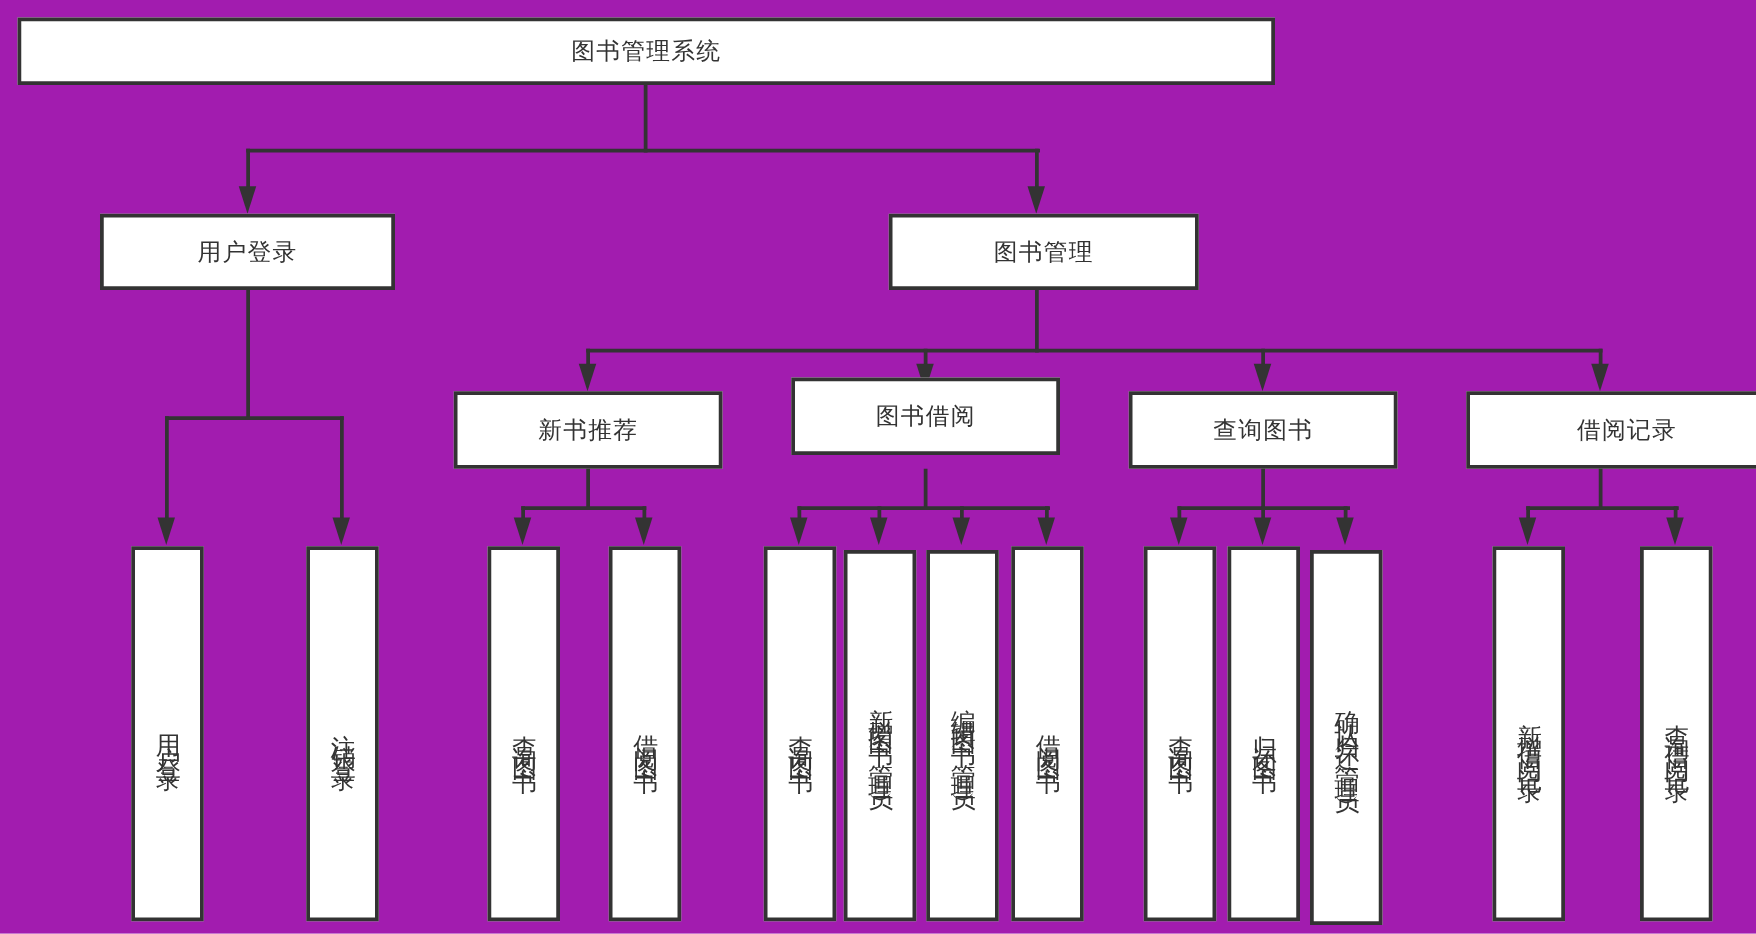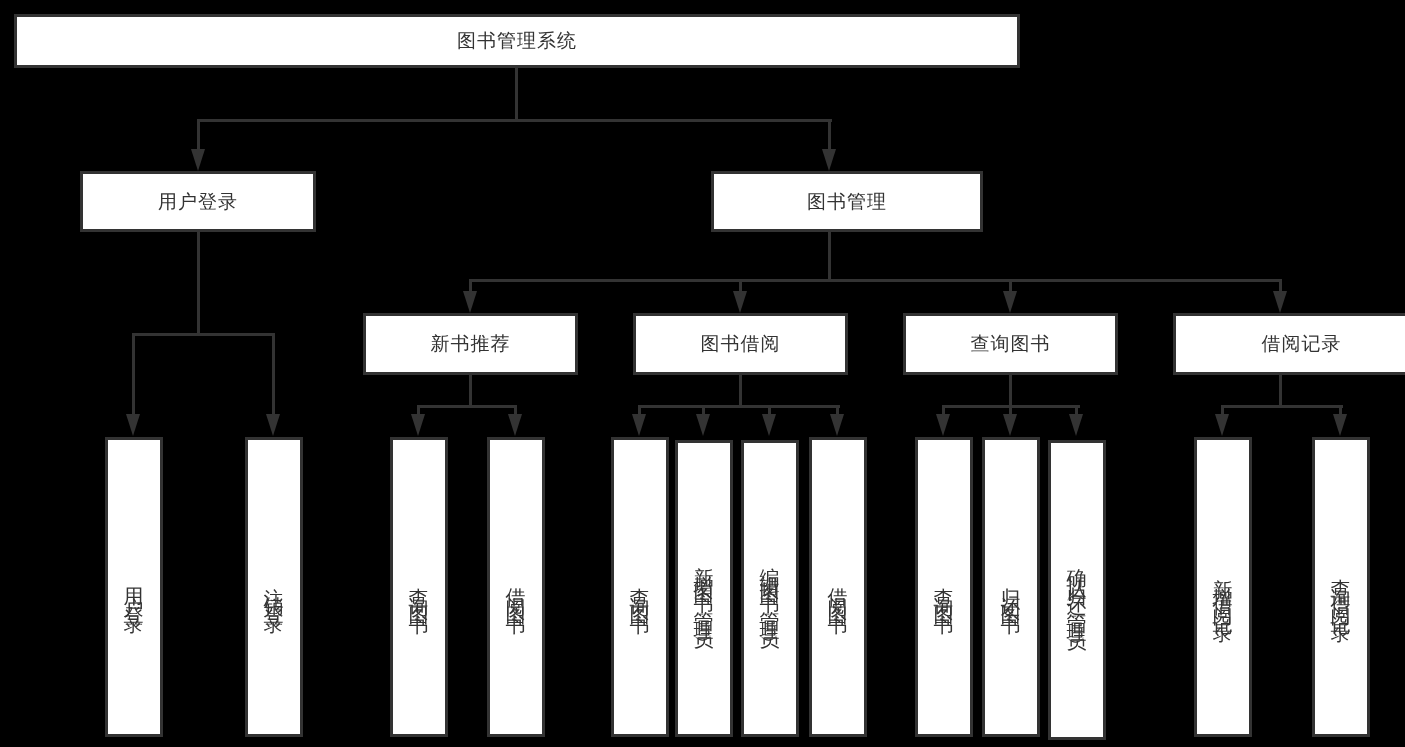--- a/index.html
+++ b/index.html
@@ -1,20 +1,20 @@
 <!DOCTYPE html>
 <html><head>
 <meta charset="utf-8">
 <style>
   html, body { margin: 0; padding: 0; background: #ffffff; }
   .canvas {
     position: relative;
     width: 1405px;
     height: 747px;
-    background: #000000;
+    background: #a21caf;
     font-family: "Liberation Sans", "DejaVu Sans", sans-serif;
     overflow: hidden;
   }
   .box {
     position: absolute;
     box-sizing: border-box;
     background: #ffffff;
     border: 3px solid #333333;
     color: #333333;
     display: flex;
@@ -58,42 +58,42 @@
   <div class="box hbox" style="left:14px; top:14px; width:1006px; height:54px;">图书管理系统</div>
 
   <div class="vline" style="left:515px; top:68px; height:54px;"></div>
   <div class="hline" style="left:197px; top:119px; width:635px;"></div>
   <div class="vline" style="left:197px; top:119px; height:34px;"></div>
   <div class="arr" style="left:191px; top:149px;"></div>
   <div class="vline" style="left:828px; top:119px; height:34px;"></div>
   <div class="arr" style="left:822px; top:149px;"></div>
 
   <div class="box hbox" style="left:80px; top:171px; width:236px; height:61px;">用户登录</div>
-  <div class="box hbox" style="left:711px; top:171px; width:272px; height:61px;">图书管理</div>
+  <div class="box hbox" style="left:711px; top:171px; width:248px; height:61px;">图书管理</div>
 
   <div class="vline" style="left:197px; top:232px; height:103px;"></div>
   <div class="hline" style="left:132px; top:333px; width:143px;"></div>
   <div class="vline" style="left:132px; top:333px; height:83px;"></div>
   <div class="arr" style="left:126px; top:414px;"></div>
   <div class="vline" style="left:272px; top:333px; height:83px;"></div>
   <div class="arr" style="left:266px; top:414px;"></div>
 
   <div class="vline" style="left:828px; top:232px; height:50px;"></div>
   <div class="hline" style="left:469px; top:279px; width:813px;"></div>
   <div class="vline" style="left:469px; top:279px; height:15px;"></div>
   <div class="arr" style="left:463px; top:291px;"></div>
   <div class="vline" style="left:739px; top:279px; height:15px;"></div>
   <div class="arr" style="left:733px; top:291px;"></div>
   <div class="vline" style="left:1009px; top:279px; height:15px;"></div>
   <div class="arr" style="left:1003px; top:291px;"></div>
   <div class="vline" style="left:1279px; top:279px; height:15px;"></div>
   <div class="arr" style="left:1273px; top:291px;"></div>
 
   <div class="box hbox" style="left:363px; top:313px; width:215px; height:62px;">新书推荐</div>
-  <div class="box hbox" style="left:633px; top:313px; width:215px; height:62px;">图书借阅</div>
+  <div class="box hbox" style="left:633px; top:302px; width:215px; height:62px;">图书借阅</div>
   <div class="box hbox" style="left:903px; top:313px; width:215px; height:62px;">查询图书</div>
   <div class="box hbox" style="left:1173px; top:313px; width:257px; height:62px;">借阅记录</div>
 
   <div class="vline" style="left:469px; top:375px; height:32px;"></div>
   <div class="hline" style="left:417px; top:405px; width:100px;"></div>
   <div class="vline" style="left:417px; top:405px; height:11px;"></div>
   <div class="arr" style="left:411px; top:414px;"></div>
   <div class="vline" style="left:514px; top:405px; height:11px;"></div>
   <div class="arr" style="left:508px; top:414px;"></div>
 

